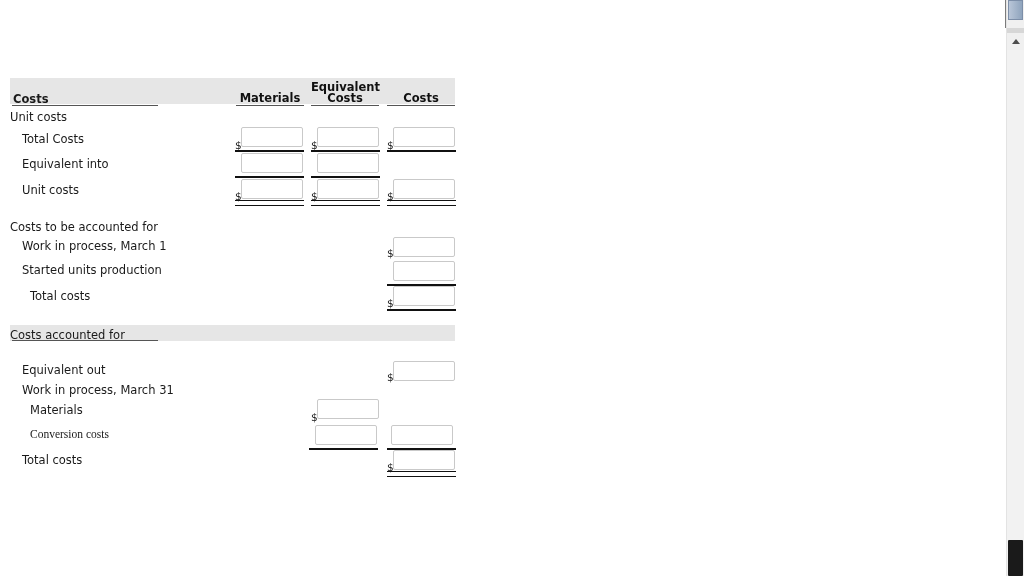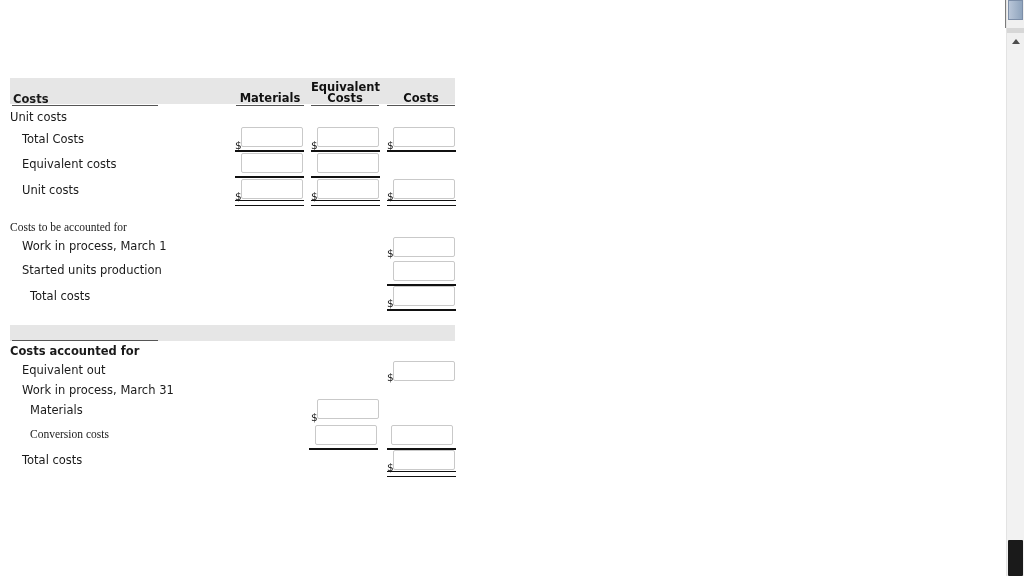--- a/index.html
+++ b/index.html
@@ -201,21 +201,21 @@
     <div class="rule thick" style="left:235px; top:150px; width:69px;"></div>
 
     <div class="dollar" style="left:311px; top:140px;">$</div>
     <input class="box" type="text" style="left: 317px; top: 127px; width: 62px; height: 20px;" value="">
     <div class="rule thick" style="left:311px; top:150px; width:69px;"></div>
 
     <div class="dollar" style="left:387px; top:140px;">$</div>
     <input class="box" type="text" style="left: 393px; top: 127px; width: 62px; height: 20px;" value="">
     <div class="rule thick" style="left:387px; top:150px; width:69px;"></div>
 
-    <div class="label" style="left:22px; top:157px;">Equivalent costs</div>
+    <div class="label" style="left:22px; top:157px;">Equivalent into</div>
 
     <input class="box" type="text" style="left: 241px; top: 153px; width: 62px; height: 20px;" value="">
     <div class="rule thick" style="left:235px; top:176px; width:69px;"></div>
 
     <input class="box" type="text" style="left: 317px; top: 153px; width: 62px; height: 20px;" value="">
     <div class="rule thick" style="left:311px; top:176px; width:69px;"></div>
 
     <div class="label" style="left:22px; top:183px;">Unit costs</div>
 
     <div class="dollar" style="left:235px; top:191px;">$</div>
@@ -223,39 +223,39 @@
     <div class="dbl" style="left:235px; top:200px; width:69px;"></div>
 
     <div class="dollar" style="left:311px; top:191px;">$</div>
     <input class="box" type="text" style="left: 317px; top: 179px; width: 62px; height: 20px;" value="">
     <div class="dbl" style="left:311px; top:200px; width:69px;"></div>
 
     <div class="dollar" style="left:387px; top:191px;">$</div>
     <input class="box" type="text" style="left: 393px; top: 179px; width: 62px; height: 20px;" value="">
     <div class="dbl" style="left:387px; top:200px; width:69px;"></div>
 
-    <div class="label" style="left:10px; top:220px;font-family:Liberation Serif, serif;">Costs to be accounted for</div>
+    <div class="label" style="left:10px; top:220px;">Costs to be accounted for</div>
 
     <div class="label" style="left:22px; top:239px;">Work in process, March 1</div>
     <div class="dollar" style="left:387px; top:248px;">$</div>
     <input class="box" type="text" style="left: 393px; top: 237px; width: 62px; height: 20px;" value="">
 
     <div class="label" style="left:22px; top:263px;">Started units production</div>
     <input class="box" type="text" style="left: 393px; top: 261px; width: 62px; height: 20px;" value="">
     <div class="rule thick" style="left:387px; top:284px; width:69px;"></div>
 
     <div class="label" style="left:30px; top:289px;">Total costs</div>
     <div class="dollar" style="left:387px; top:298px;">$</div>
     <input class="box" type="text" style="left: 393px; top: 286px; width: 62px; height: 20px;" value="">
     <div class="rule thick" style="left:387px; top:309px; width:69px;"></div>
 
     <div class="band" style="left:10px; top:325px; width:445px; height:16px;"></div>
     <div class="hdr-underline" style="left:12px; top:340px; width:146px;"></div>
 
-    <div class="label" style="left:10px; top:344px;font-weight:bold;">Costs accounted for</div>
+    <div class="label" style="left:10px; top:328px;">Costs accounted for</div>
 
     <div class="label" style="left:22px; top:363px;">Equivalent out</div>
     <div class="dollar" style="left:387px; top:372px;">$</div>
     <input class="box" type="text" style="left: 393px; top: 361px; width: 62px; height: 20px;" value="">
 
     <div class="label" style="left:22px; top:383px;">Work in process, March 31</div>
 
     <div class="label" style="left:30px; top:403px;">Materials</div>
     <div class="dollar" style="left:311px; top:412px;">$</div>
     <input class="box" type="text" style="left: 317px; top: 399px; width: 62px; height: 20px;" value="">

